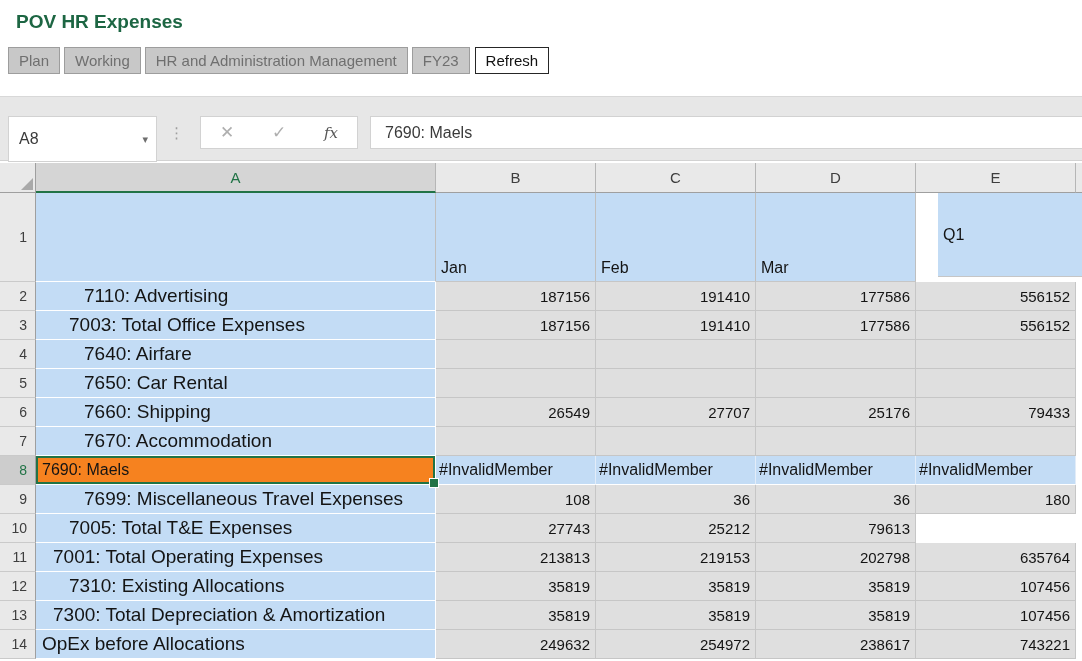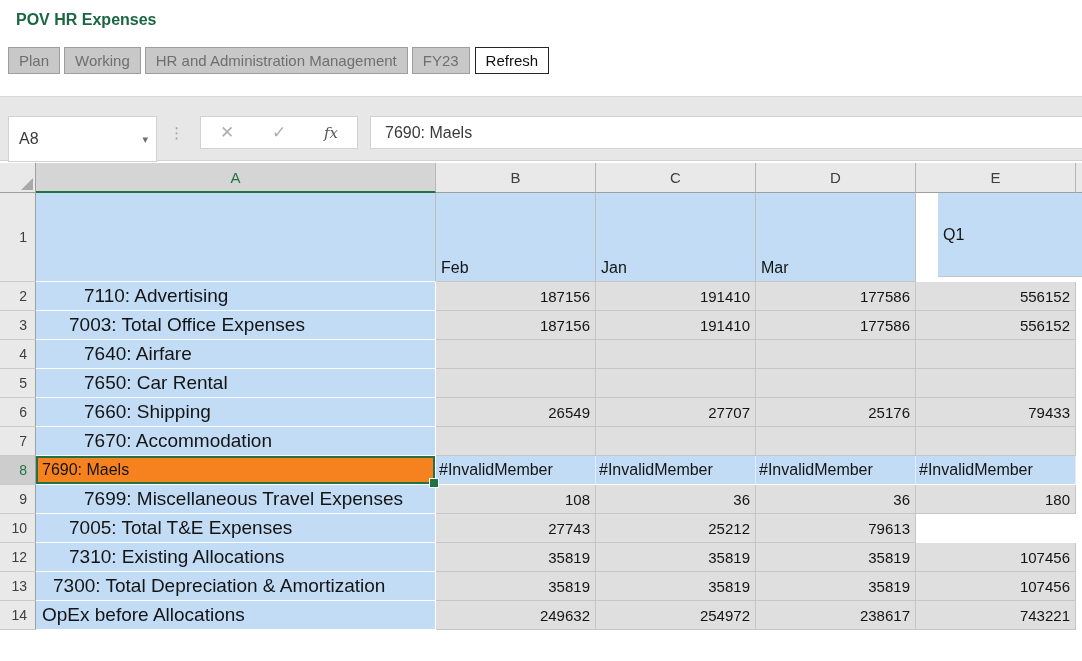--- a/index.html
+++ b/index.html
@@ -3,21 +3,21 @@
 <meta charset="utf-8">
 <style>
   html,body{margin:0;padding:0;}
   body{
     width:1082px;height:661px;overflow:hidden;background:#fff;
     font-family:"Liberation Sans",sans-serif;position:relative;
   }
   
   .page-title{
     position:absolute;left:16px;top:11px;
-    font-size:16px;font-weight:bold;color:var(--title-green,#1D6643);
+    font-size:19px;font-weight:bold;color:var(--title-green,#1D6643);
   }
   .btnrow{position:absolute;left:8px;top:47px;display:flex;gap:4px;height:27px;}
   .pov-btn{
     display:flex;align-items:center;padding:0 10px;box-sizing:border-box;
     background:#C8C8C8;border:1px solid #9D9D9D;color:#6F6F6F;font-size:15px;white-space:nowrap;
   }
   .refresh-btn{
     display:flex;align-items:center;padding:0 10px;box-sizing:border-box;margin-left:1px;
     background:#FFFFFF;border:1px solid #262626;color:#111;font-size:15px;white-space:nowrap;
   }
@@ -138,22 +138,22 @@
       <div class="cell hc selc" style="width: 400px; height: 30px;">A</div>
       <div class="cell hc" style="width: 160px; height: 30px;">B</div>
       <div class="cell hc" style="width: 160px; height: 30px;">C</div>
       <div class="cell hc" style="width: 160px; height: 30px;">D</div>
       <div class="cell hc" style="width: 160px; height: 30px;">E</div>
       <div class="cell hfill" style="width: 6px; height: 30px;"></div>
     </div>
     <div class="grow">
       <div class="cell rn" style="width: 36px; height: 89px;">1</div>
       <div class="cell a1 mem" style="width: 400px; height: 89px;"></div>
+      <div class="cell m1 bottom" style="width: 160px; height: 89px;">Jan</div>
       <div class="cell m1 bottom" style="width: 160px; height: 89px;">Feb</div>
-      <div class="cell m1 bottom" style="width: 160px; height: 89px;">Jan</div>
       <div class="cell m1 bottom" style="width: 160px; height: 89px;">Mar</div>
       <div class="cell m1 mid" style="width: 160px; height: 84px; margin-left: 22px;">Q1</div>
     </div>
     <div class="grow">
       <div class="cell rn" style="width: 36px; height: 29px;">2</div>
       <div class="cell mem" style="width: 400px; height: 29px; padding-left: 48px;">7110: Advertising</div>
       <div class="cell dat" style="width: 160px; height: 29px;">187156</div>
       <div class="cell dat" style="width: 160px; height: 29px;">191410</div>
       <div class="cell dat" style="width: 160px; height: 29px;">177586</div>
       <div class="cell dat" style="width: 160px; height: 29px;">556152</div>
@@ -215,20 +215,28 @@
       <div class="cell dat" style="width: 160px; height: 29px;">180</div>
     </div>
     <div class="grow">
       <div class="cell rn" style="width: 36px; height: 29px;">10</div>
       <div class="cell mem" style="width: 400px; height: 29px; padding-left: 33px;">7005: Total T&amp;E Expenses</div>
       <div class="cell dat" style="width: 160px; height: 29px;">27743</div>
       <div class="cell dat" style="width: 160px; height: 29px;">25212</div>
       <div class="cell dat" style="width: 160px; height: 29px;">79613</div>
     </div>
     <div class="grow">
+      <div class="cell rn" style="width: 36px; height: 29px;">11</div>
+      <div class="cell mem" style="width: 400px; height: 29px; padding-left: 17px;">7001: Total Operating Expenses</div>
+      <div class="cell dat" style="width: 160px; height: 29px;">213813</div>
+      <div class="cell dat" style="width: 160px; height: 29px;">219153</div>
+      <div class="cell dat" style="width: 160px; height: 29px;">202798</div>
+      <div class="cell dat" style="width: 160px; height: 29px;">635764</div>
+    </div>
+    <div class="grow">
       <div class="cell rn" style="width: 36px; height: 29px;">12</div>
       <div class="cell mem" style="width: 400px; height: 29px; padding-left: 33px;">7310: Existing Allocations</div>
       <div class="cell dat" style="width: 160px; height: 29px;">35819</div>
       <div class="cell dat" style="width: 160px; height: 29px;">35819</div>
       <div class="cell dat" style="width: 160px; height: 29px;">35819</div>
       <div class="cell dat" style="width: 160px; height: 29px;">107456</div>
     </div>
     <div class="grow">
       <div class="cell rn" style="width: 36px; height: 29px;">13</div>
       <div class="cell mem" style="width: 400px; height: 29px; padding-left: 17px;">7300: Total Depreciation &amp; Amortization</div>

